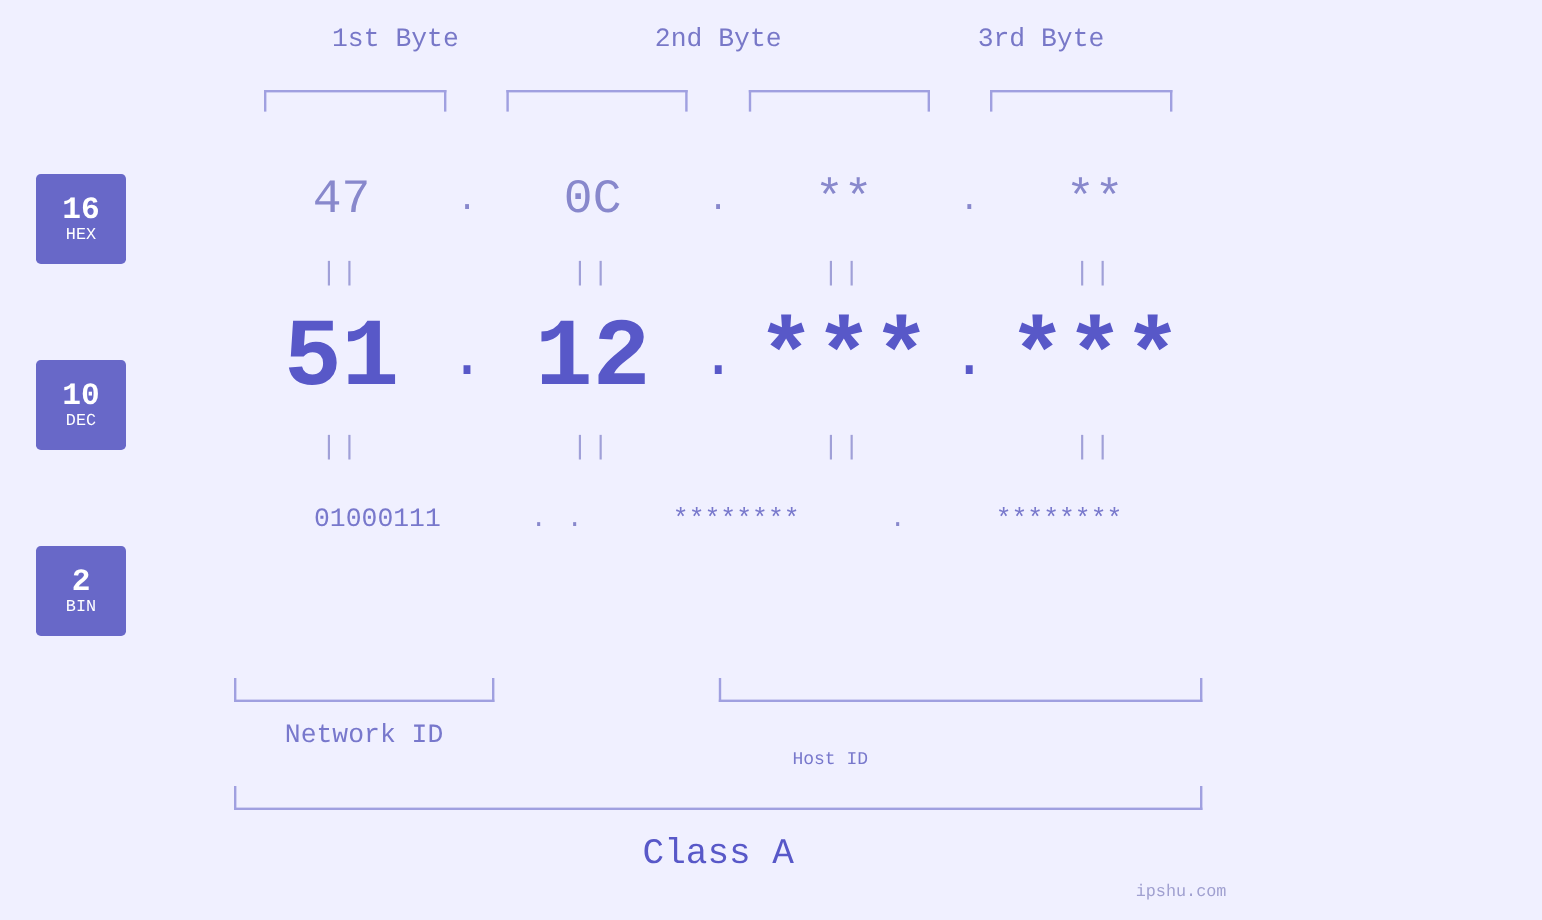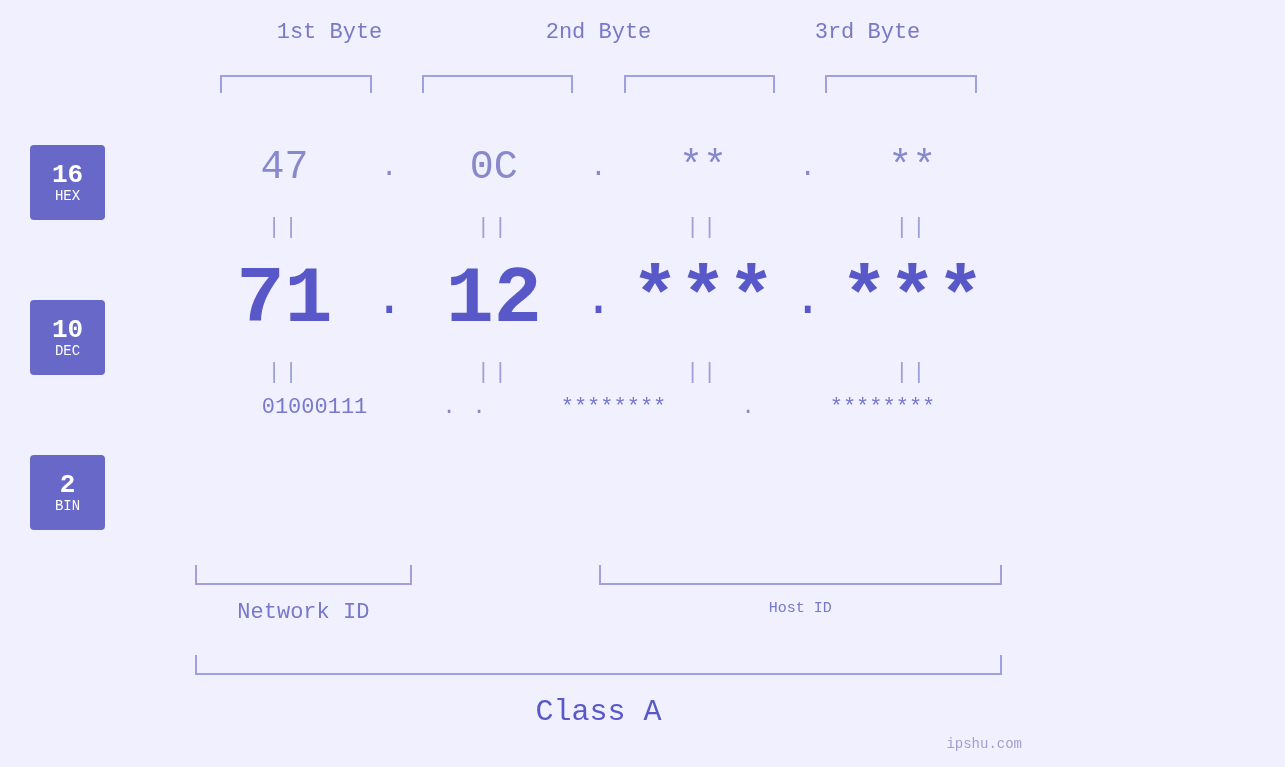--- a/index.html
+++ b/index.html
@@ -168,21 +168,21 @@
       font-size: 50px;
       width: 30px;
       text-align: center;
       flex-shrink: 0;
       line-height: 1;
     }
 
     
     .bin-row {
       display: flex;
-      align-items: flex-start;
+      align-items: center;
       height: 75px;
     }
 
     .bin-row .cell {
       flex: 1;
       text-align: center;
       color: #7878cc;
       font-size: 22px;
       font-family: 'Courier New', Courier, monospace;
     }
@@ -221,20 +221,21 @@
       border-right: 2px solid #a0a0e0;
     }
 
     
     .id-labels {
       position: absolute;
       top: 600px;
       left: 195px;
       right: 40px;
       display: flex;
+      flex-direction: column;
     }
 
     .network-id-label {
       width: calc(25% + 15px);
       text-align: center;
       color: #7878cc;
       font-size: 22px;
       font-family: 'Courier New', Courier, monospace;
     }
 
@@ -337,21 +338,21 @@
       <div class="cell">||</div>
       <div class="eq-row dot-spacer"></div>
       <div class="cell">||</div>
       <div class="eq-row dot-spacer"></div>
       <div class="cell">||</div>
       <div class="eq-row dot-spacer"></div>
       <div class="cell">||</div>
     </div>
 
     <div class="dec-row">
-      <div class="cell">71</div>
+      <div class="cell">51</div>
       <div class="dot-lg">.</div>
       <div class="cell">12</div>
       <div class="dot-lg">.</div>
       <div class="cell">***</div>
       <div class="dot-lg">.</div>
       <div class="cell">***</div>
     </div>
 
     <div class="eq-row">
       <div class="cell">||</div>

